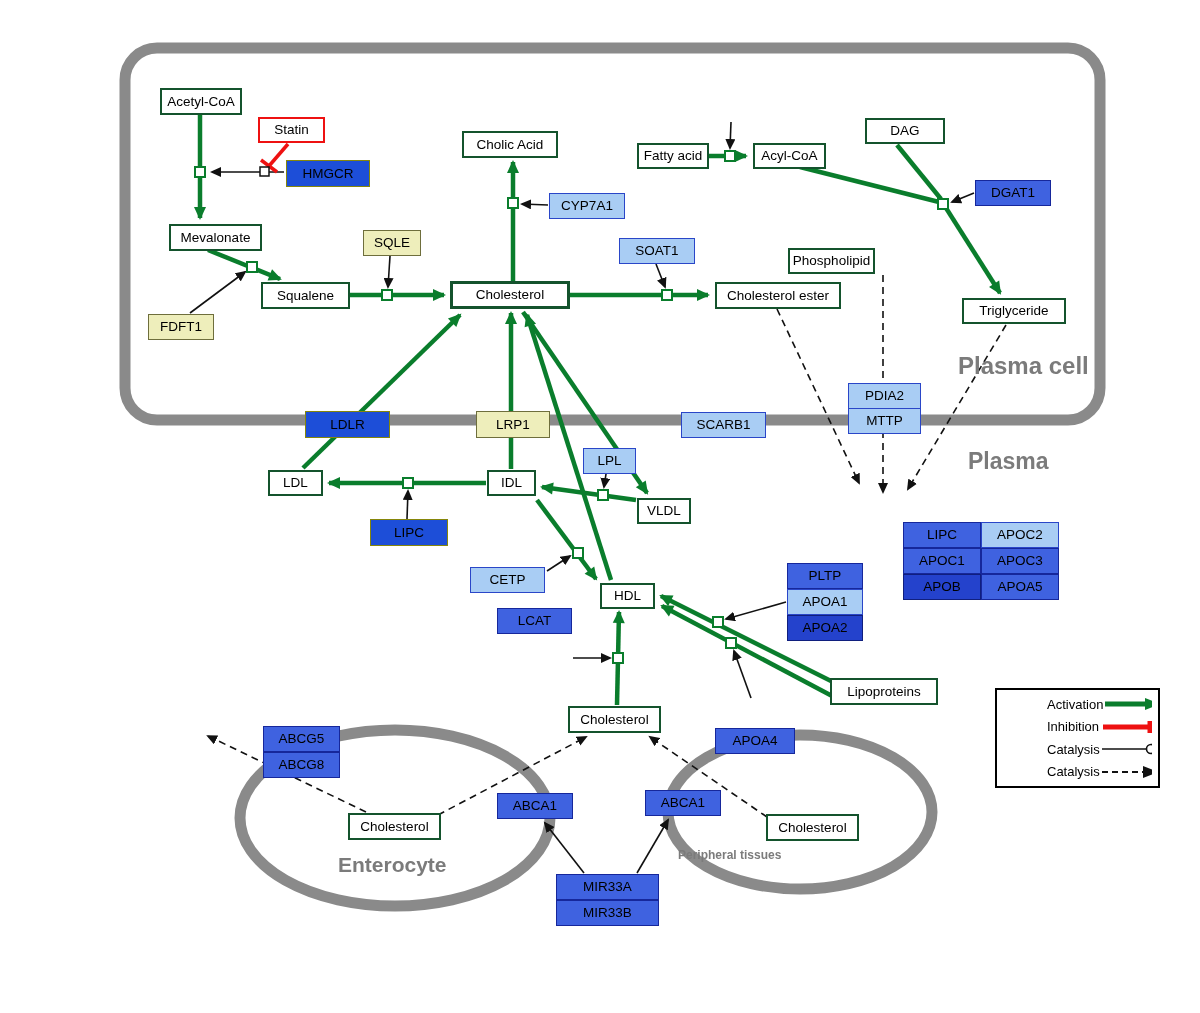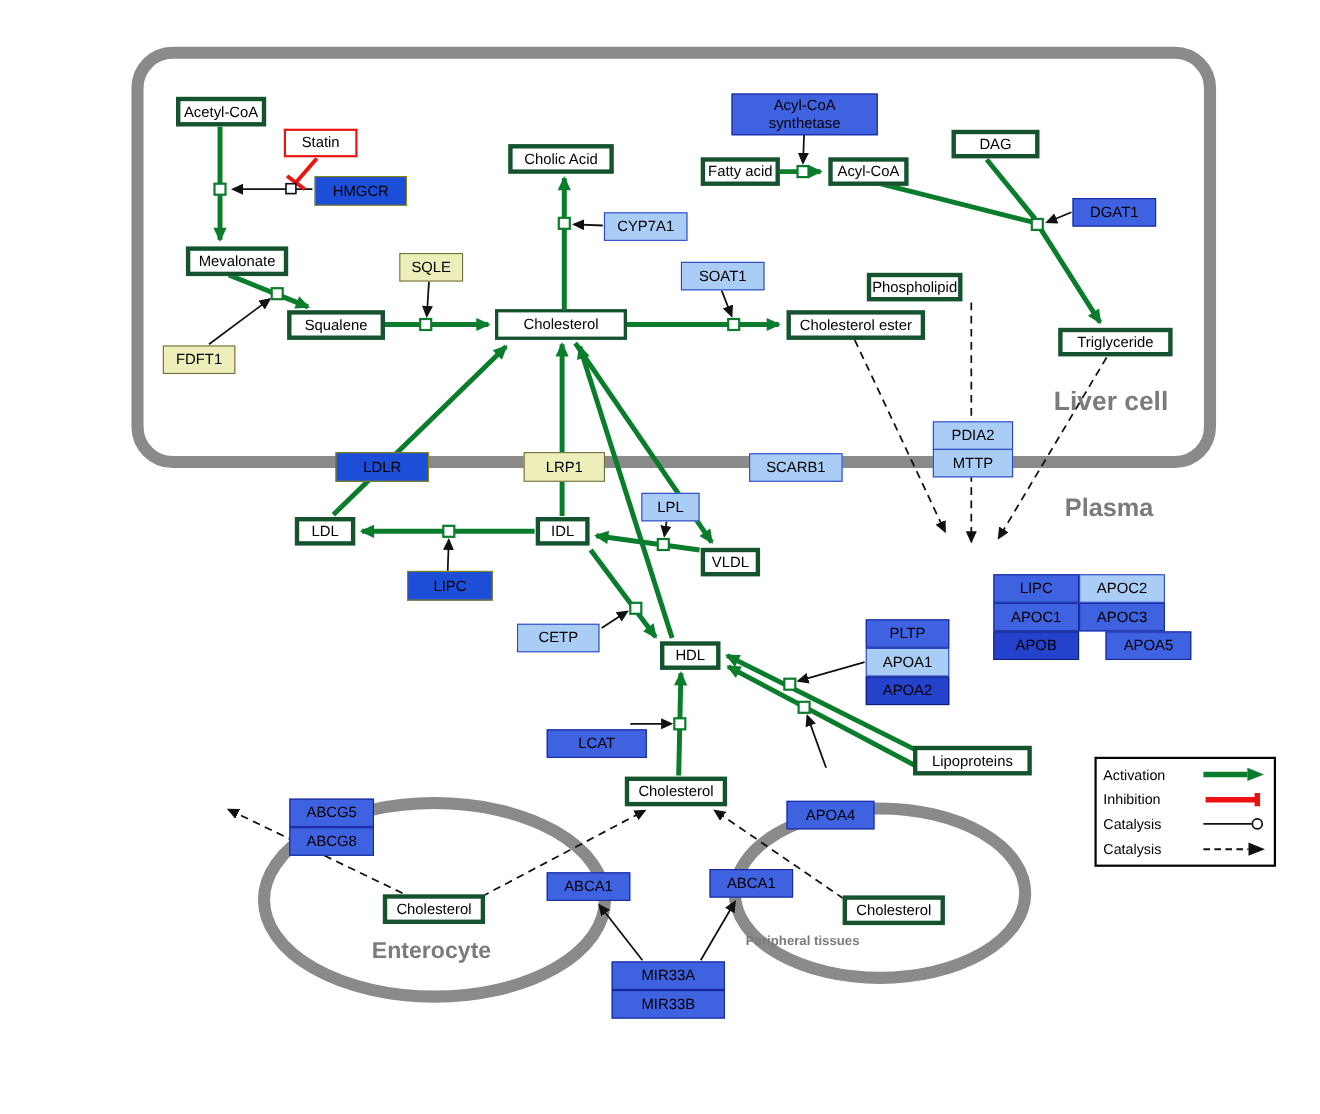--- a/index.html
+++ b/index.html
@@ -2,34 +2,34 @@
 <html><head>
 <meta charset="utf-8">
 <style>
   html,body { margin:0; padding:0; background:#fff; }
   #stage { position:relative; width:1200px; height:1013px; background:#fff; overflow:hidden;
            font-family:"Liberation Sans", sans-serif; }
   #edges { position:absolute; left:0; top:0; }
   .node { position:absolute; display:flex; align-items:center; justify-content:center;
           text-align:center; font-size:13.5px; line-height:1.15; color:#000;
           box-sizing:border-box; background:#fff; z-index:5; }
-  .m    { border:4px solid #14532d; background:#fff; }
+  .m    { border:2px solid #14532d; background:#fff; }
   .m-bold { border-width:3px; }
   .drug { border:2.5px solid #ee1111; background:#fff; }
   .yellow { background:#1d4ed8; border:1.5px solid #86860a; }
   .cream  { background:#eeeebb; border:1.5px solid #6e6e3c; }
   .lb   { background:#a9cdf4; border:1.5px solid #2a46c8; }
   .bl   { background:#3f62e0; border:1.5px solid #16279b; }
   .db   { background:#2442cc; border:1.5px solid #101f7e; }
   .cmp-label { position:absolute; font-weight:bold; color:#7b7b7b; z-index:4; white-space:nowrap; }
   #legend { position:absolute; left:995px; top:688px; width:165px; height:100px;
             border:2px solid #000; background:#fff; box-sizing:border-box; z-index:6;
             display:flex; flex-direction:column; justify-content:space-around; padding:3px 6px; }
   .legend-row { display:flex; align-items:center; justify-content:space-between; height:22px; }
-  .legend-row span { font-size:13px; color:#000; }
+  .legend-row span { font-size:13px; color:#000;margin-left:44px; }
 </style>
 </head>
 <body>
 
 <div id="stage">
 
   <svg id="edges" width="1200" height="1013">
     <defs>
       <marker id="mg" markerUnits="userSpaceOnUse" markerWidth="16" markerHeight="14" refX="12" refY="7" orient="auto">
         <path d="M1,1 L14,7 L1,13 z" fill="#0a7d2c"></path>
@@ -122,66 +122,65 @@
   <div class="node yellow" style="left:286px;top:160px;width:84px;height:27px">HMGCR</div>
   <div class="node m" style="left:169px;top:224px;width:93px;height:27px">Mevalonate</div>
   <div class="node cream" style="left:363px;top:230px;width:58px;height:26px">SQLE</div>
   <div class="node cream" style="left:148px;top:314px;width:66px;height:26px">FDFT1</div>
   <div class="node m" style="left:261px;top:282px;width:89px;height:27px">Squalene</div>
   <div class="node m m-bold" style="left:450px;top:281px;width:120px;height:28px">Cholesterol</div>
   <div class="node m" style="left:462px;top:131px;width:96px;height:27px">Cholic Acid</div>
   <div class="node lb" style="left:549px;top:193px;width:76px;height:26px">CYP7A1</div>
   <div class="node lb" style="left:619px;top:238px;width:76px;height:26px">SOAT1</div>
   <div class="node m" style="left:715px;top:282px;width:126px;height:27px">Cholesterol ester</div>
-  <div class="node bl" style="left:665px;top:85px;width:133px;height:38px;padding:0 6px">Acyl-CoA synthetase</div>
   <div class="node m" style="left:637px;top:143px;width:72px;height:26px">Fatty acid</div>
   <div class="node m" style="left:753px;top:143px;width:73px;height:26px">Acyl-CoA</div>
   <div class="node m" style="left:865px;top:118px;width:80px;height:26px">DAG</div>
   <div class="node bl" style="left:975px;top:180px;width:76px;height:26px">DGAT1</div>
   <div class="node m" style="left:788px;top:248px;width:87px;height:26px">Phospholipid</div>
   <div class="node m" style="left:962px;top:298px;width:104px;height:26px">Triglyceride</div>
   <div class="node lb" style="left:848px;top:383px;width:73px;height:26px">PDIA2</div>
   <div class="node lb" style="left:848px;top:408px;width:73px;height:26px">MTTP</div>
 
   <div class="node yellow" style="left:305px;top:411px;width:85px;height:27px">LDLR</div>
   <div class="node cream" style="left:476px;top:411px;width:74px;height:27px">LRP1</div>
   <div class="node lb" style="left:681px;top:412px;width:85px;height:26px">SCARB1</div>
 
   <div class="node m" style="left:268px;top:470px;width:55px;height:26px">LDL</div>
   <div class="node m" style="left:487px;top:470px;width:49px;height:26px">IDL</div>
   <div class="node lb" style="left:583px;top:448px;width:53px;height:26px">LPL</div>
   <div class="node m" style="left:637px;top:498px;width:54px;height:26px">VLDL</div>
   <div class="node yellow" style="left:370px;top:519px;width:78px;height:27px">LIPC</div>
   <div class="node lb" style="left:470px;top:567px;width:75px;height:26px">CETP</div>
   <div class="node m" style="left:600px;top:583px;width:55px;height:26px">HDL</div>
-  <div class="node bl" style="left:497px;top:663px;width:91px;height:26px">LCAT</div>
+  <div class="node bl" style="left:497px;top:608px;width:75px;height:26px">LCAT</div>
   <div class="node bl" style="left:787px;top:563px;width:76px;height:26px">PLTP</div>
   <div class="node lb" style="left:787px;top:589px;width:76px;height:26px">APOA1</div>
   <div class="node db" style="left:787px;top:615px;width:76px;height:26px">APOA2</div>
   <div class="node bl" style="left:715px;top:728px;width:80px;height:26px">APOA4</div>
   <div class="node m" style="left:830px;top:678px;width:108px;height:27px">Lipoproteins</div>
 
   <div class="node bl" style="left:903px;top:522px;width:78px;height:26px">LIPC</div>
   <div class="node lb" style="left:981px;top:522px;width:78px;height:26px">APOC2</div>
   <div class="node bl" style="left:903px;top:548px;width:78px;height:26px">APOC1</div>
   <div class="node bl" style="left:981px;top:548px;width:78px;height:26px">APOC3</div>
   <div class="node db" style="left:903px;top:574px;width:78px;height:26px">APOB</div>
-  <div class="node bl" style="left:1005px;top:574px;width:78px;height:26px">APOA5</div>
+  <div class="node bl" style="left:981px;top:574px;width:78px;height:26px">APOA5</div>
 
   <div class="node m" style="left:568px;top:706px;width:93px;height:27px">Cholesterol</div>
   <div class="node bl" style="left:263px;top:726px;width:77px;height:26px">ABCG5</div>
   <div class="node bl" style="left:263px;top:752px;width:77px;height:26px">ABCG8</div>
   <div class="node m" style="left:348px;top:813px;width:93px;height:27px">Cholesterol</div>
   <div class="node bl" style="left:497px;top:793px;width:76px;height:26px">ABCA1</div>
   <div class="node bl" style="left:645px;top:790px;width:76px;height:26px">ABCA1</div>
   <div class="node m" style="left:766px;top:814px;width:93px;height:27px">Cholesterol</div>
   <div class="node bl" style="left:556px;top:874px;width:103px;height:26px">MIR33A</div>
   <div class="node bl" style="left:556px;top:900px;width:103px;height:26px">MIR33B</div>
 
-  <div class="cmp-label" style="left:958px;top:352px;font-size:24px">Liver cell</div>
+  <div class="cmp-label" style="left:958px;top:352px;font-size:24px">Plasma cell</div>
   <div class="cmp-label" style="left:968px;top:448px;font-size:23px">Plasma</div>
   <div class="cmp-label" style="left:338px;top:853px;font-size:21px">Enterocyte</div>
   <div class="cmp-label" style="left:678px;top:848px;font-size:12px">Peripheral tissues</div>
 
   <div id="legend">
     <div class="legend-row">
       <span>Activation</span>
       <svg width="60" height="14">
         <path d="M2,7 H42" stroke="#0a7d2c" stroke-width="5" fill="none"></path>
         <path d="M42,1 L57,7 L42,13 z" fill="#0a7d2c"></path>

